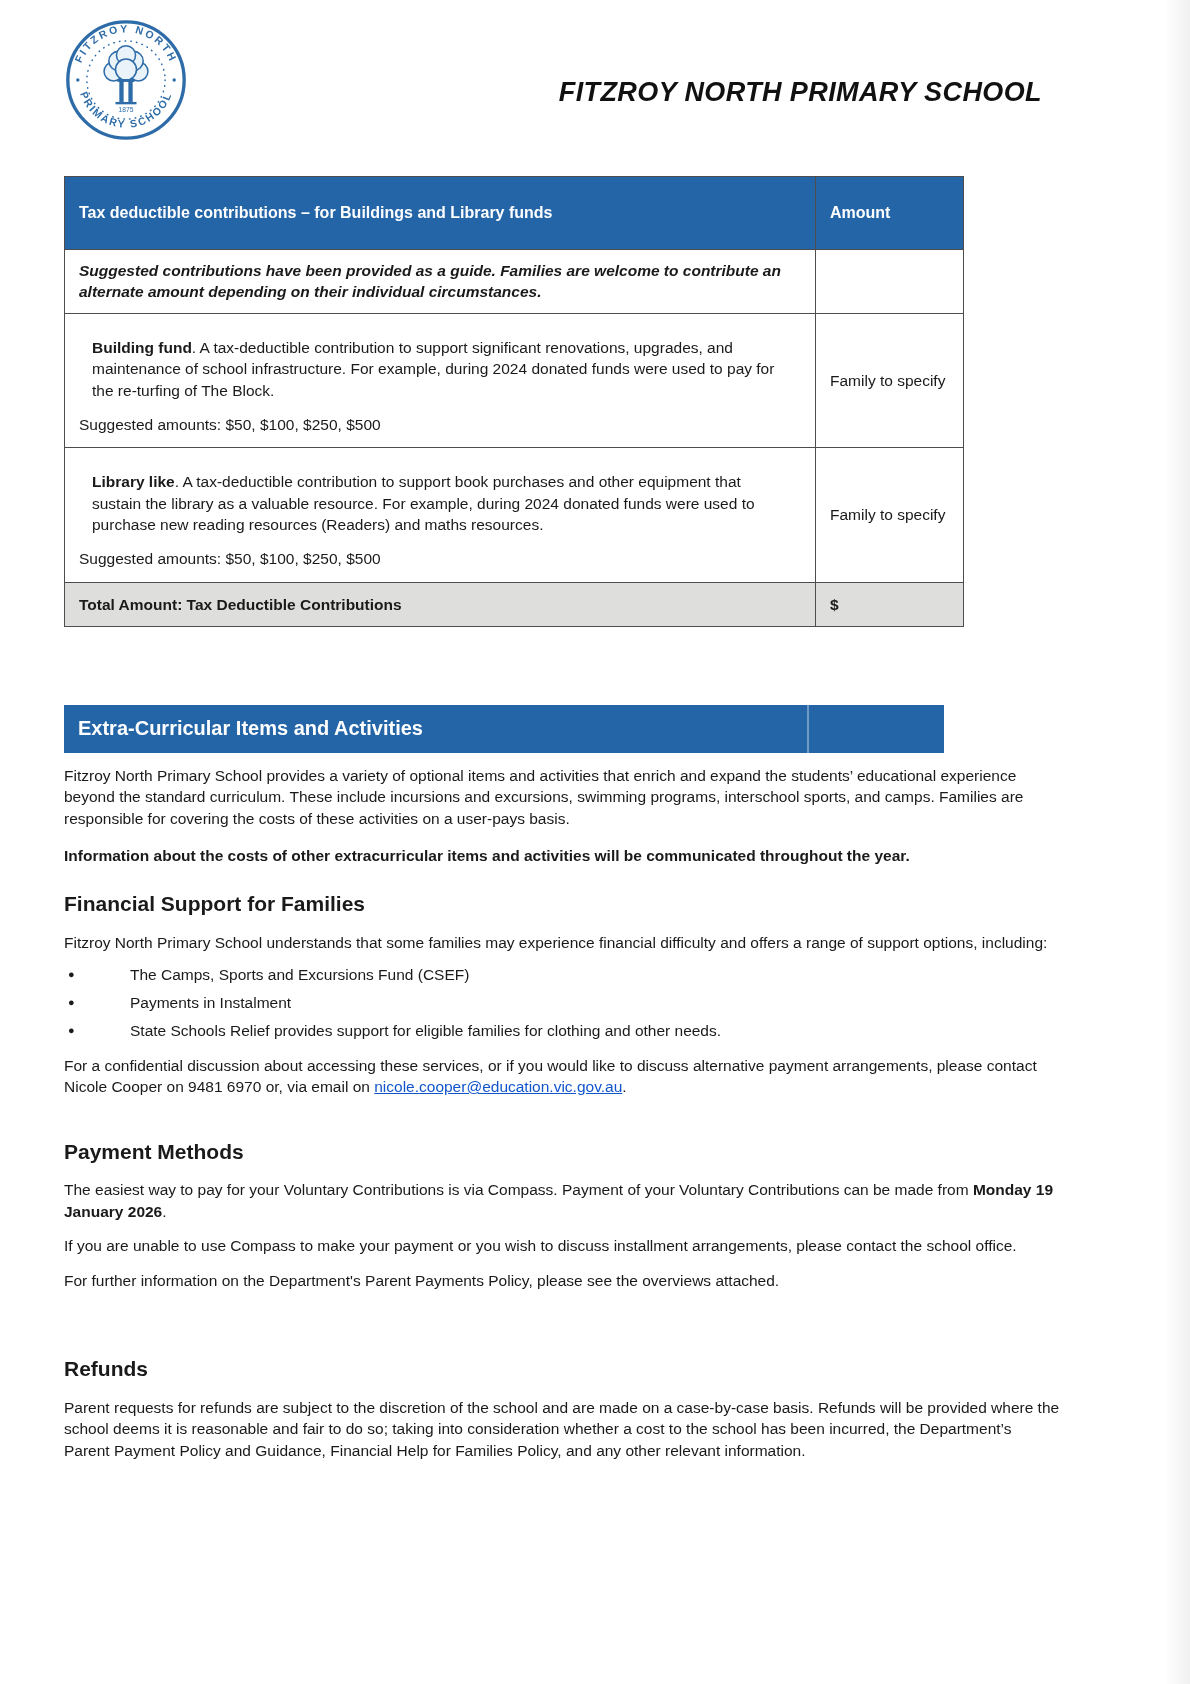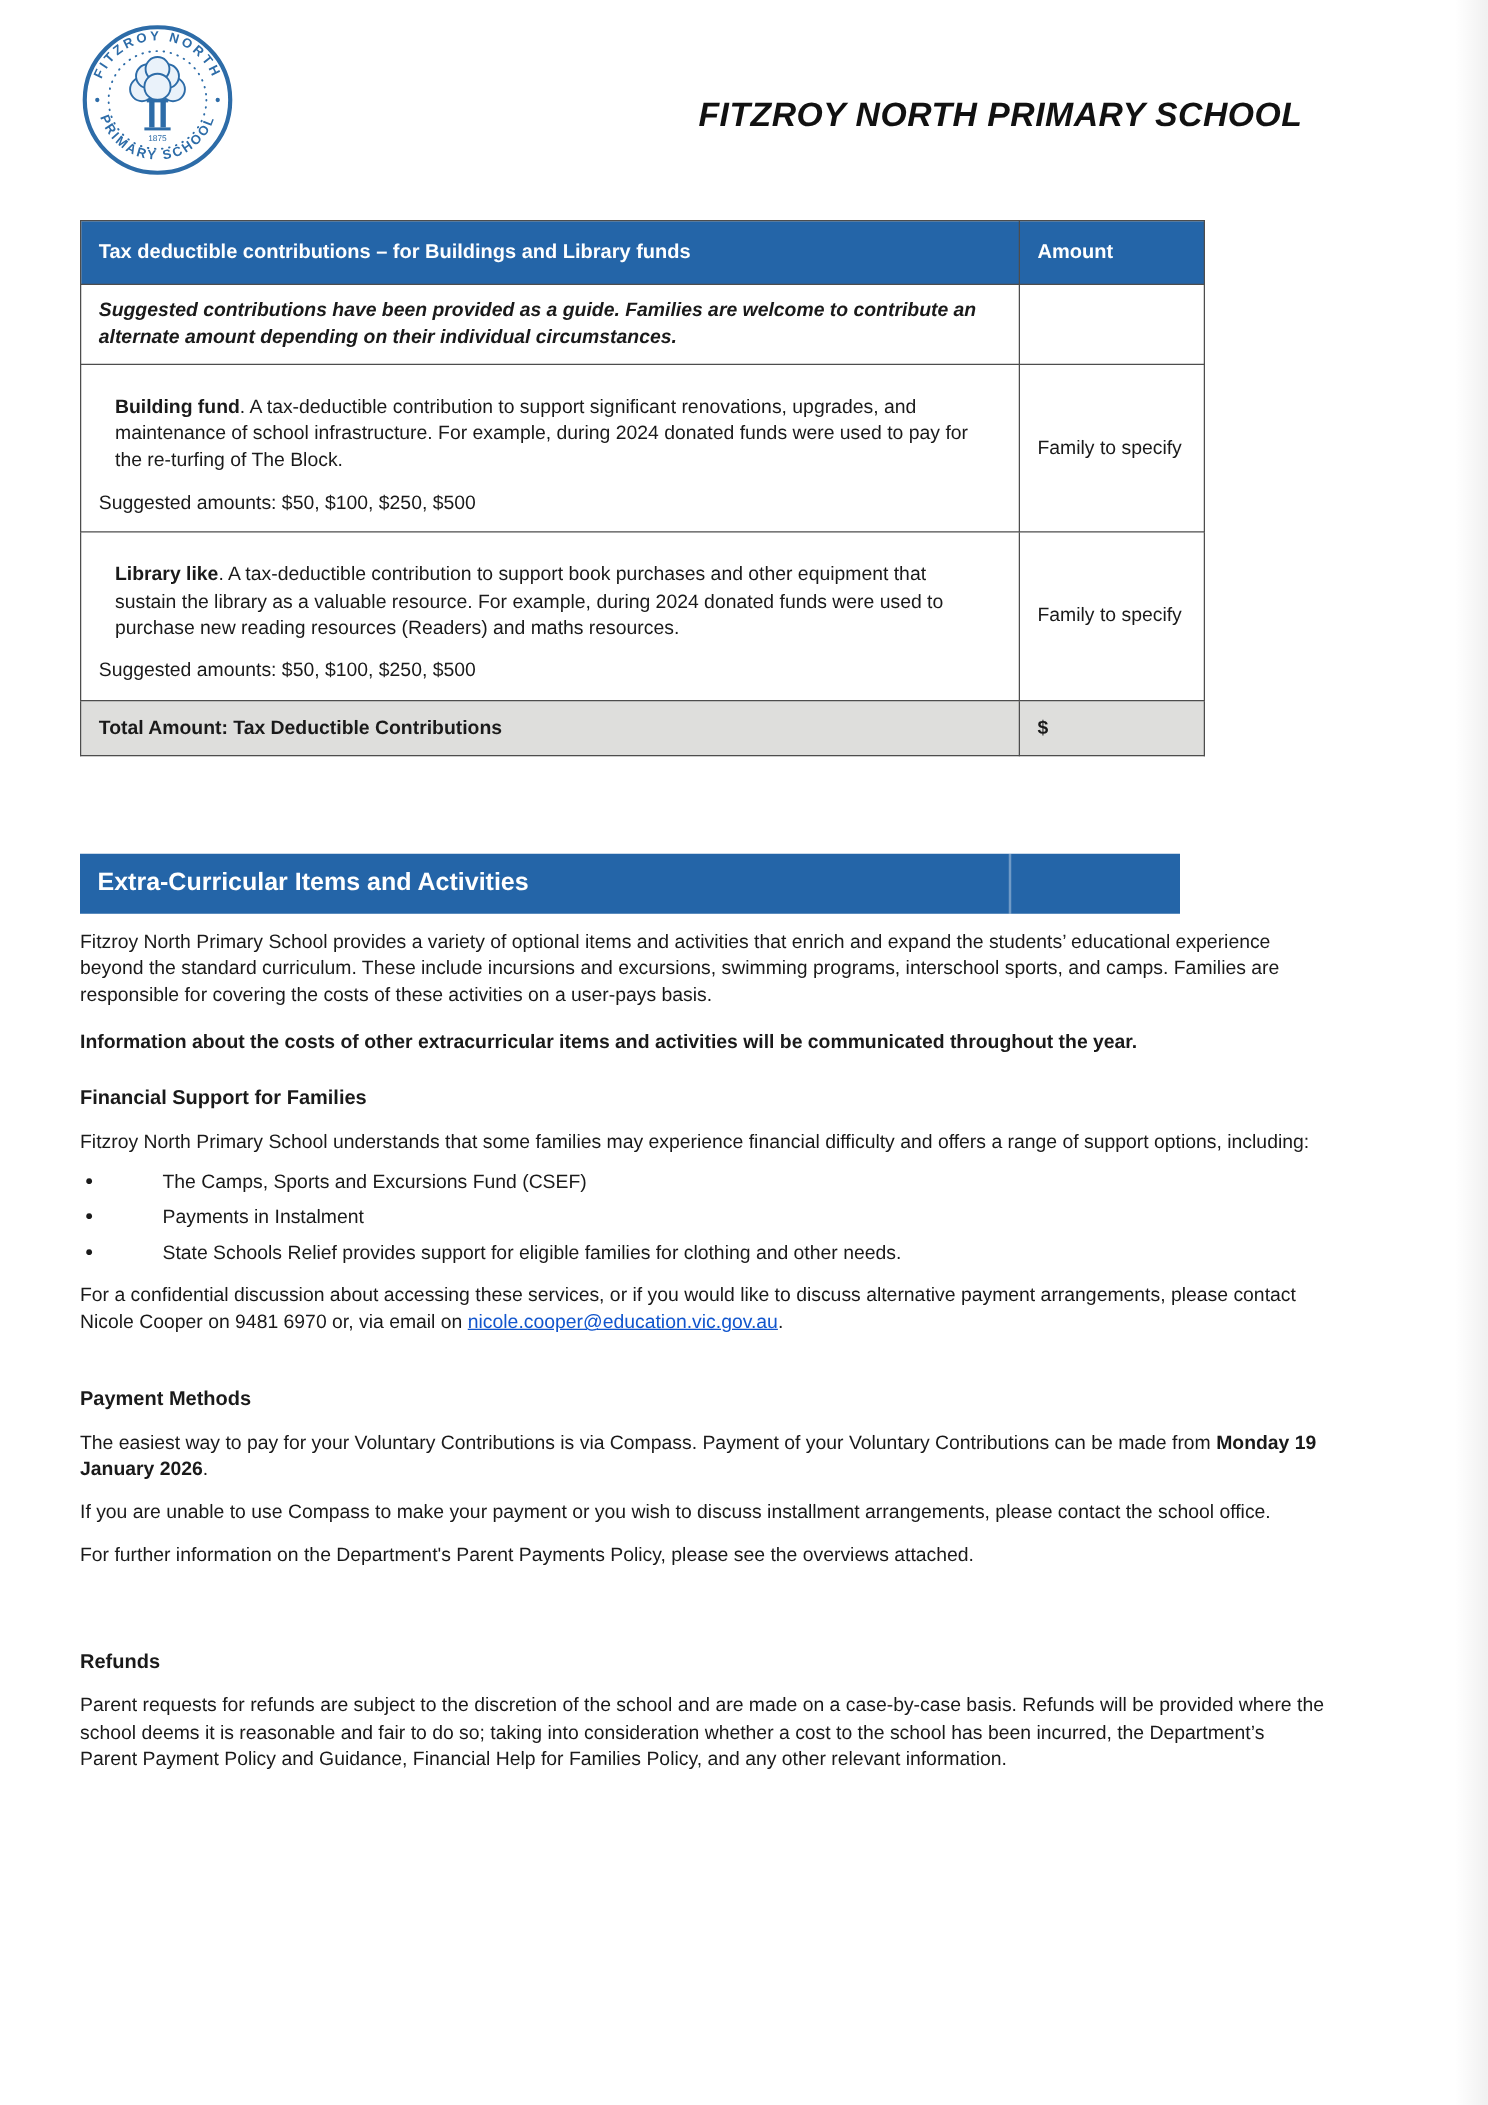--- a/index.html
+++ b/index.html
@@ -28,21 +28,21 @@
   .logo{width:124px;height:124px;flex:0 0 auto;}
   .school-name{
     margin:56px 18px 0 auto;font-size:27px;font-style:italic;font-weight:bold;
     letter-spacing:0.4px;white-space:nowrap;color:#111;
   }
 
   
   .contrib-table{border-collapse:collapse;width:900px;margin-top:34px;}
   .contrib-table th{
     background:var(--table-header-bg);color:#fff;text-align:left;
-    font-size:16px;font-weight:bold;padding:14px 14px;border:1px solid var(--border-color);
+    font-size:16px;font-weight:bold;padding:25px 14px;border:1px solid var(--border-color);
   }
   .contrib-table td{
     border:1px solid var(--border-color);padding:10px 14px;vertical-align:middle;
   }
   .amount-col{width:148px;}
   .note-cell{font-style:italic;font-weight:600;}
   .cell-text{margin:13px;}
   .cell-suggested{margin:9px 0 2px 0;}
   .amount-cell{font-size:15.5px;}
   .total-row td{background:var(--total-row-bg);font-weight:bold;padding:11px 14px;}
@@ -53,21 +53,21 @@
     font-weight:bold;font-size:20px;padding:10px 14px;margin-top:78px;position:relative;
   }
   .section-bar .bar-divider{
     position:absolute;right:135px;top:0;bottom:0;width:2px;
     background:rgba(255,255,255,0.35);
   }
 
   p{margin:13px 0 0 0;}
   .intro{margin-top:12px;}
   .bold-line{font-weight:bold;margin-top:16px;}
-  .sub-heading{font-weight:bold;margin-top:24px;font-size:16px;}
+  .sub-heading{font-weight:bold;margin-top:24px;font-size:21px;}
   .support-list{list-style:none;margin:10px 0 0 0;padding:0;}
   .support-list li{position:relative;padding-left:66px;margin:7px 0;}
   .support-list li::before{
     content:"\25CF";position:absolute;left:4px;top:3px;font-size:11px;
   }
   a.email-link{color:var(--link-color);text-decoration:underline;margin-top:14px;}
   .spaced-heading{margin-top:40px;}
   .refunds-heading{margin-top:64px;}
 </style>
 </head>

